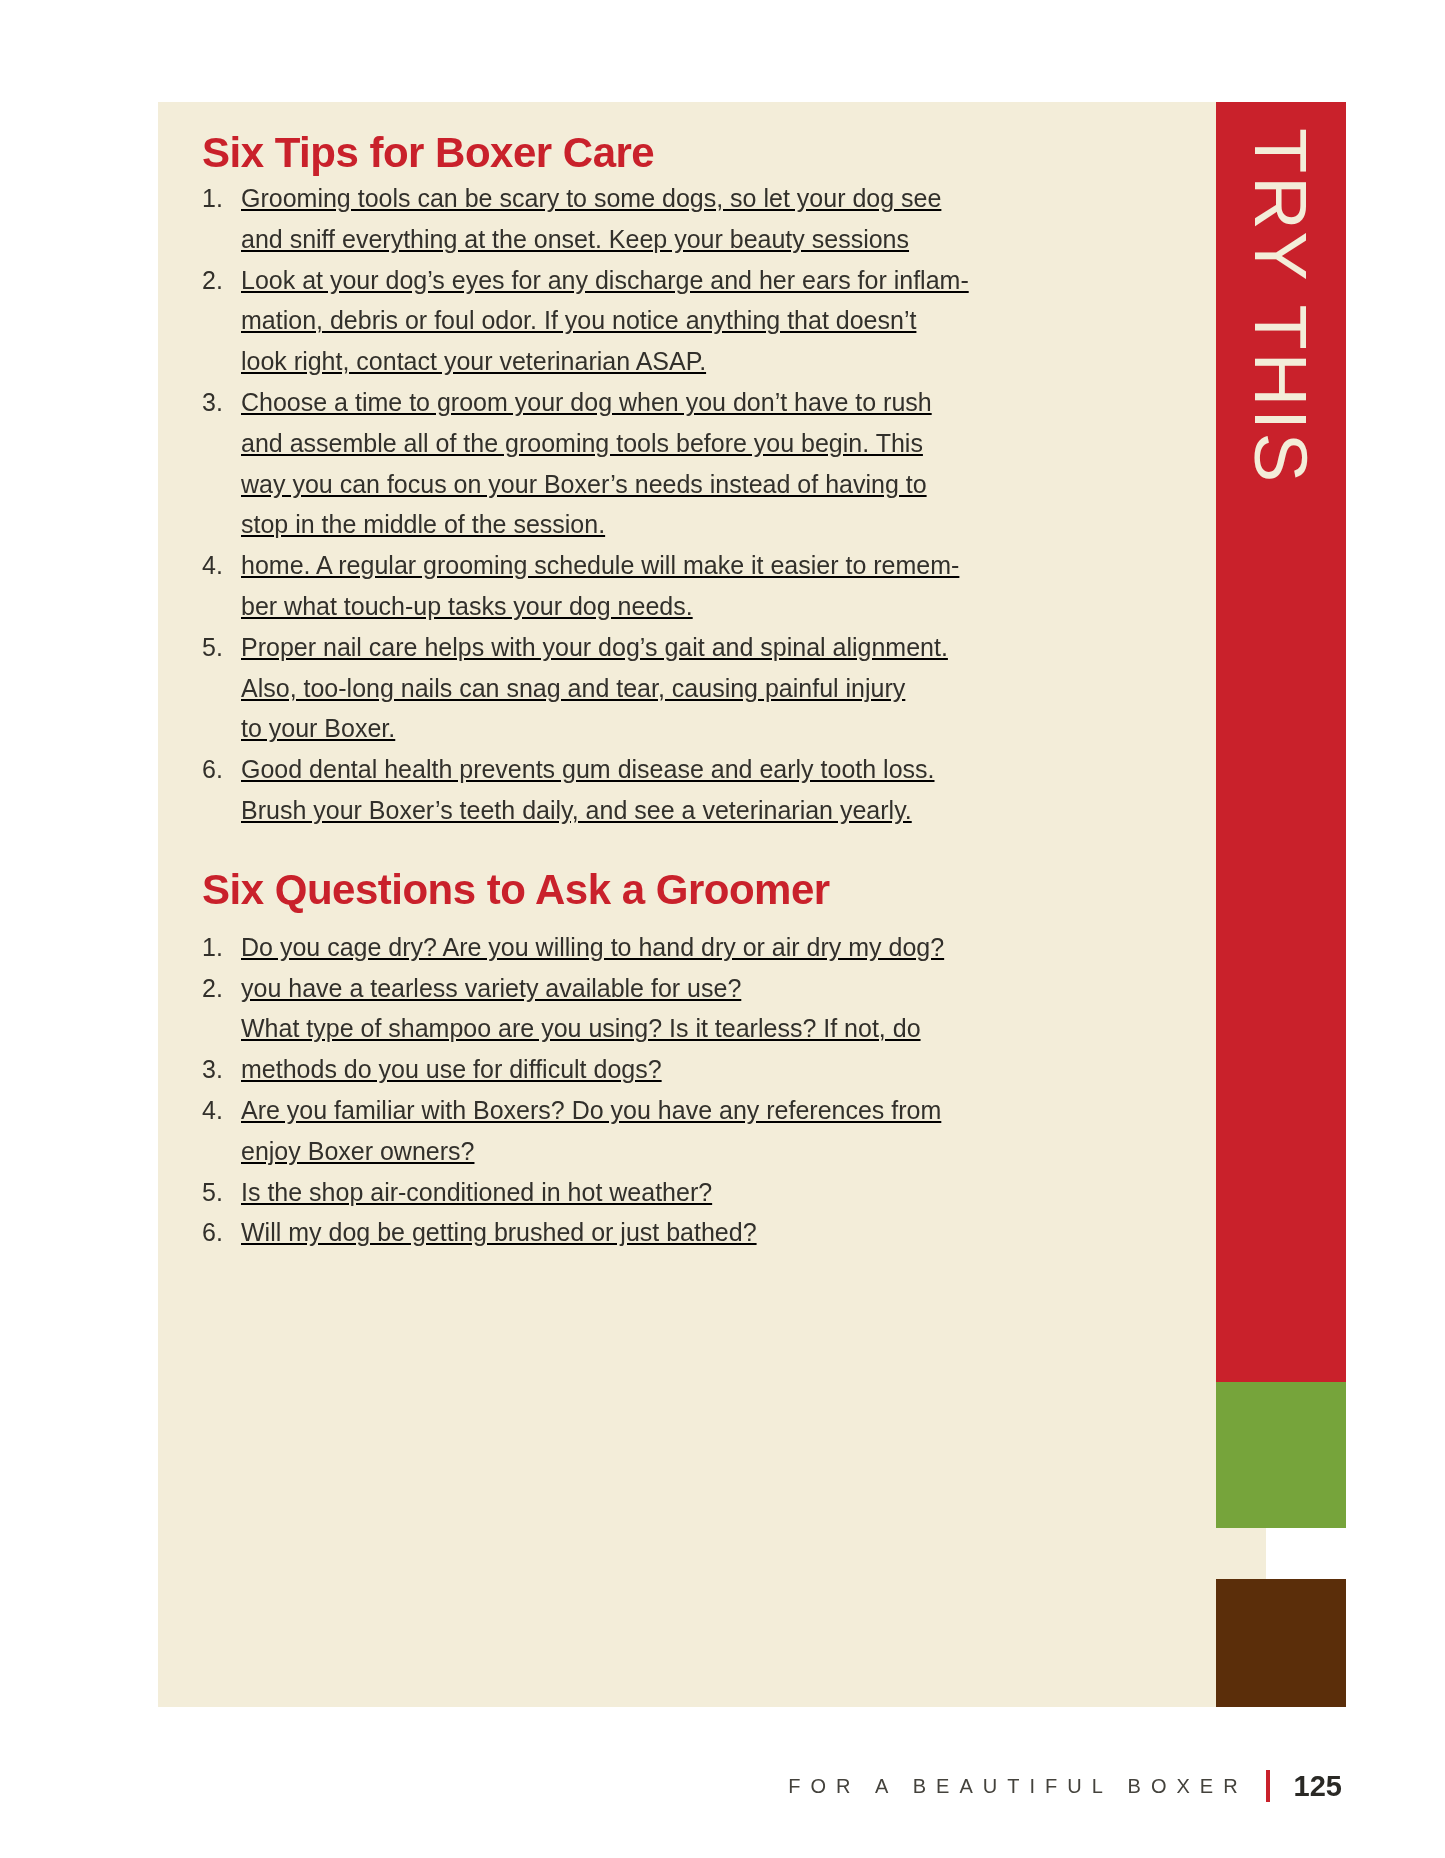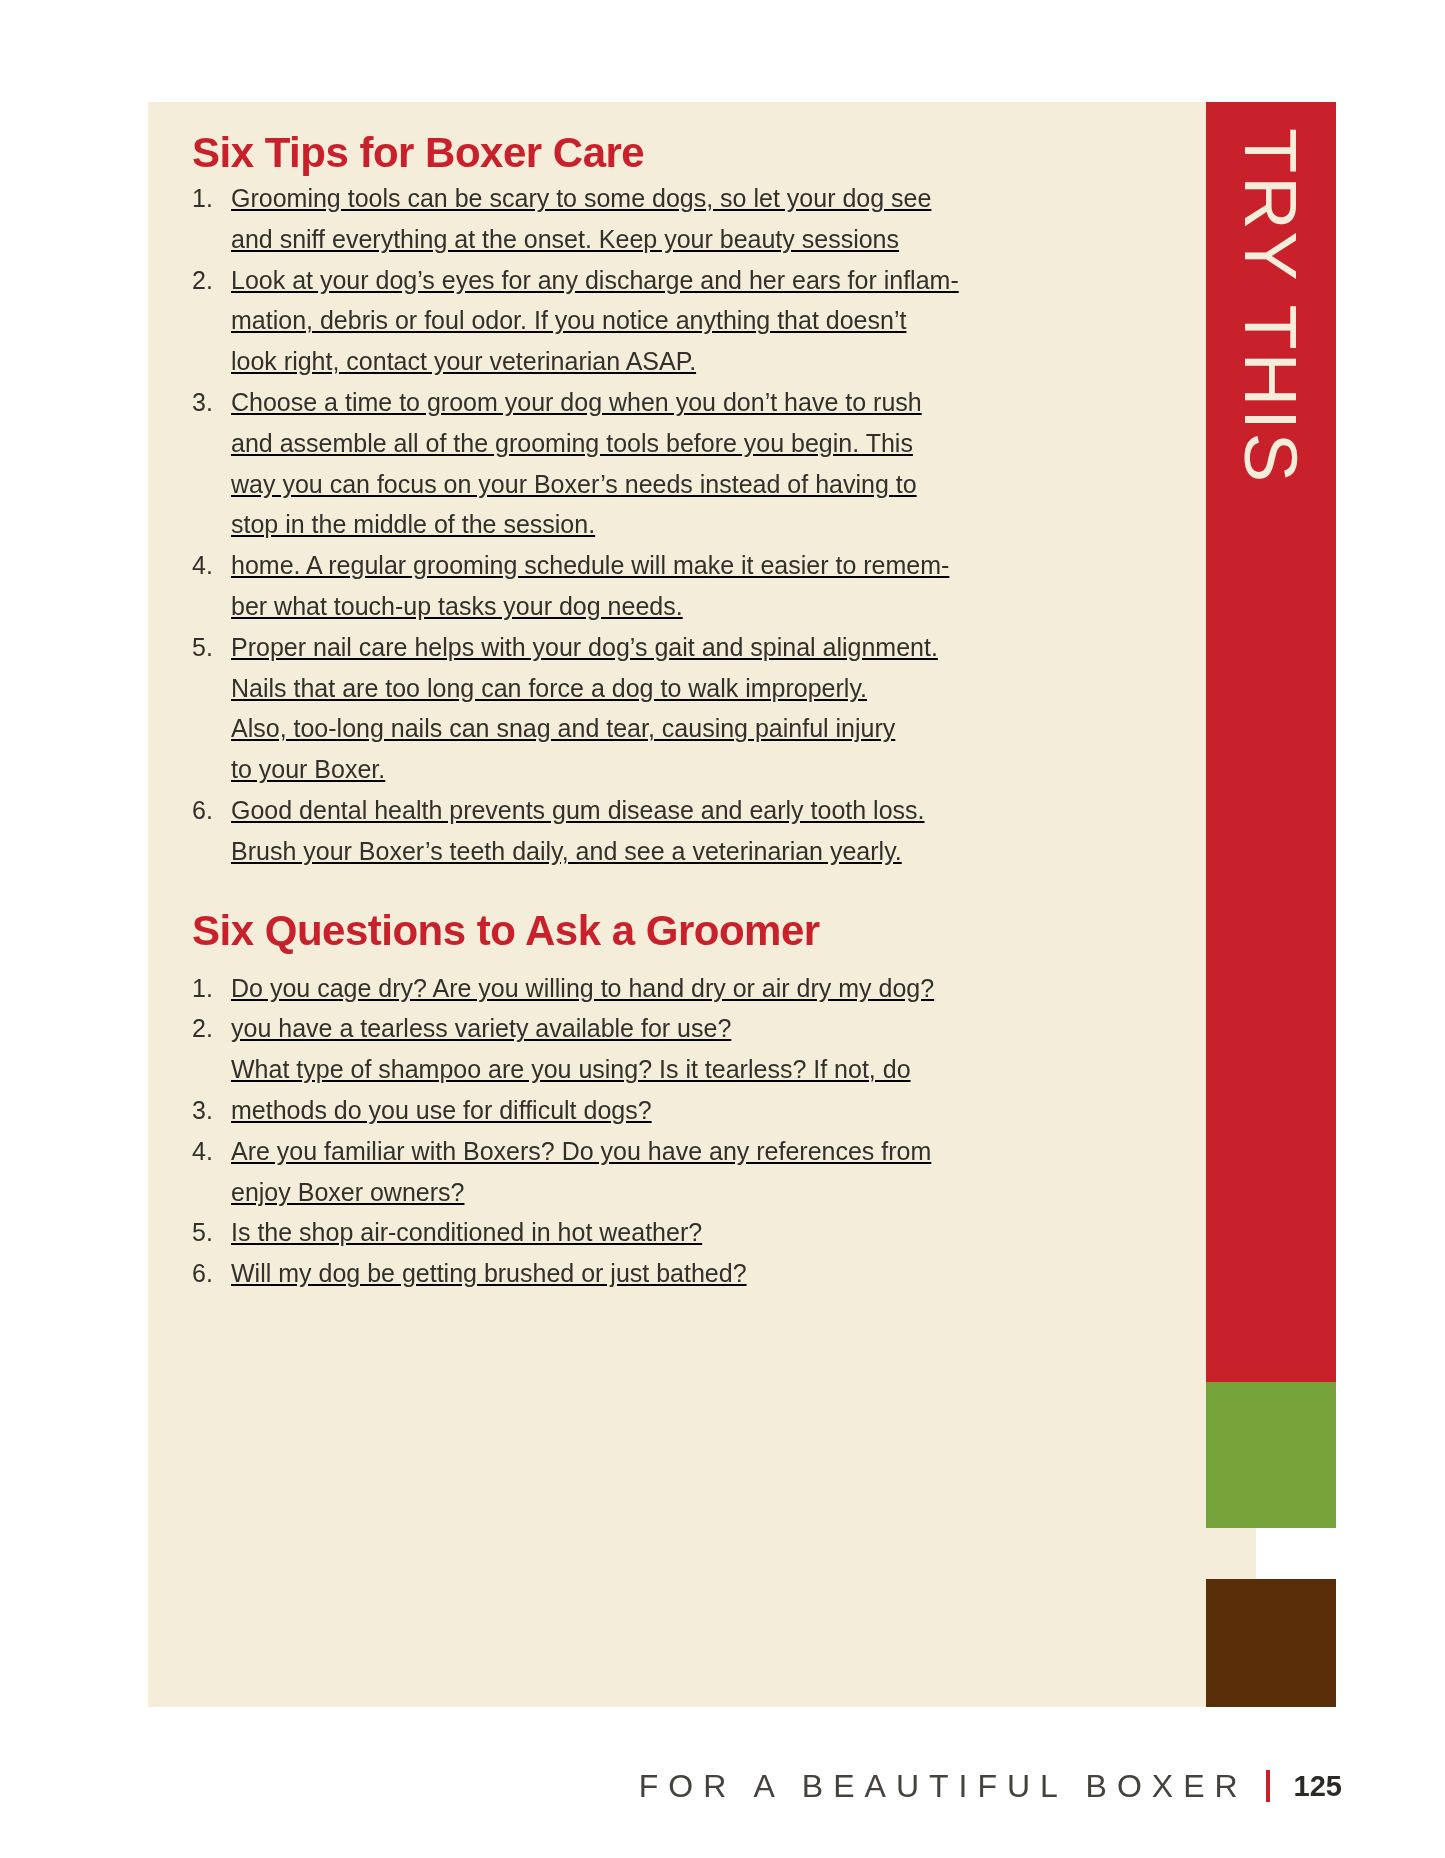--- a/index.html
+++ b/index.html
@@ -6,21 +6,21 @@
   .canvas {
     position: relative;
     width: 1445px;
     height: 1858px;
     background: #ffffff;
     overflow: hidden;
     font-family: "Liberation Sans", sans-serif;
   }
   .page {
     position: absolute;
-    left: 148px;
+    left: 158px;
     top: 102px;
     width: 1108px;
     height: 1605px;
     background: var(--paper, #F3EDD9);
   }
   .content {
     position: absolute;
     left: 44px;
     top: 0;
     width: 1010px;
@@ -79,21 +79,21 @@
   }
   .footer {
     position: absolute;
     top: 1764px;
     right: 103px;
     display: flex;
     align-items: center;
     height: 44px;
   }
   .running-title {
-    font-size: 32px;
+    font-size: 20px;
     letter-spacing: 10px;
     color: #44423C;
     white-space: nowrap;
   }
   .footer-divider {
     width: 4px;
     height: 32px;
     background: var(--accent-red, #C9212B);
     margin: 0 24px 0 18px;
   }
@@ -140,21 +140,20 @@
             <span class="item-number">4.</span>
             <div class="item-lines">
               <div class="item-line">home. A regular grooming schedule will make it easier to remem-</div>
               <div class="item-line">ber what touch-up tasks your dog needs.</div>
             </div>
           </div>
           <div class="list-item">
             <span class="item-number">5.</span>
             <div class="item-lines">
               <div class="item-line">Proper nail care helps with your dog’s gait and spinal alignment.</div>
-              <div class="item-line">Nails that are too long can force a dog to walk improperly.</div>
               <div class="item-line">Also, too-long nails can snag and tear, causing painful injury</div>
               <div class="item-line">to your Boxer.</div>
             </div>
           </div>
           <div class="list-item">
             <span class="item-number">6.</span>
             <div class="item-lines">
               <div class="item-line">Good dental health prevents gum disease and early tooth loss.</div>
               <div class="item-line">Brush your Boxer’s teeth daily, and see a veterinarian yearly.</div>
             </div>

